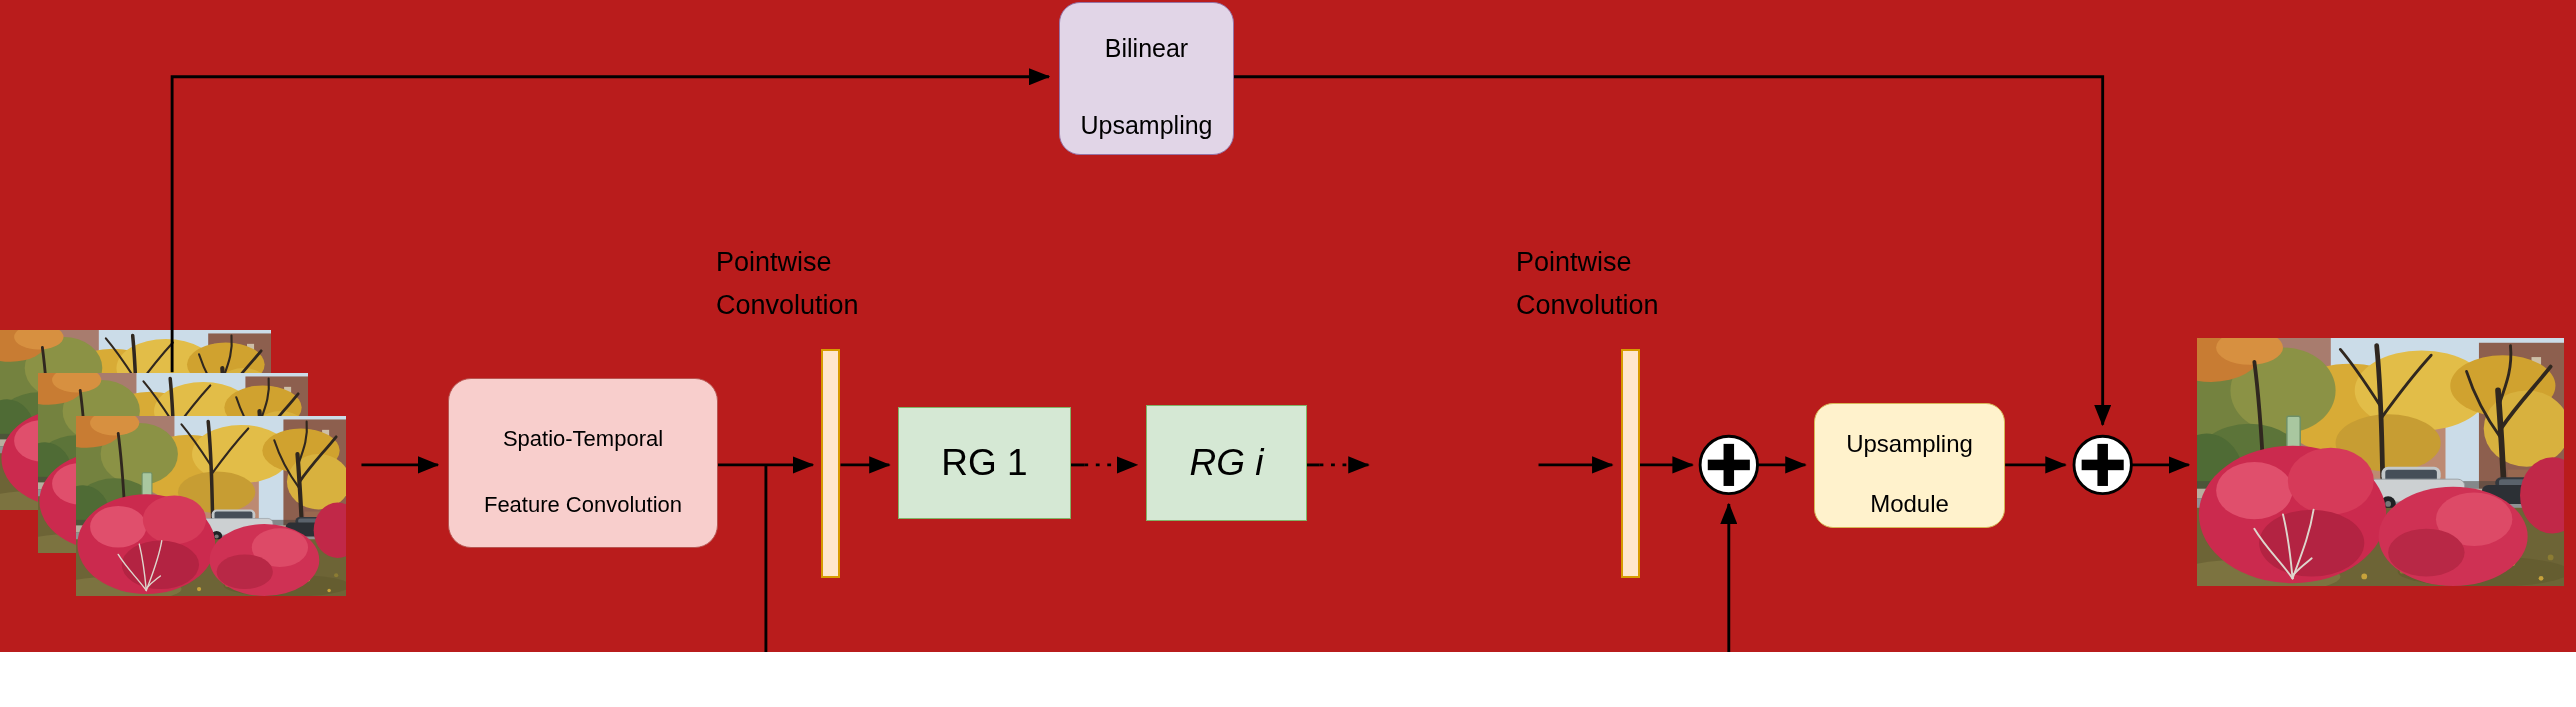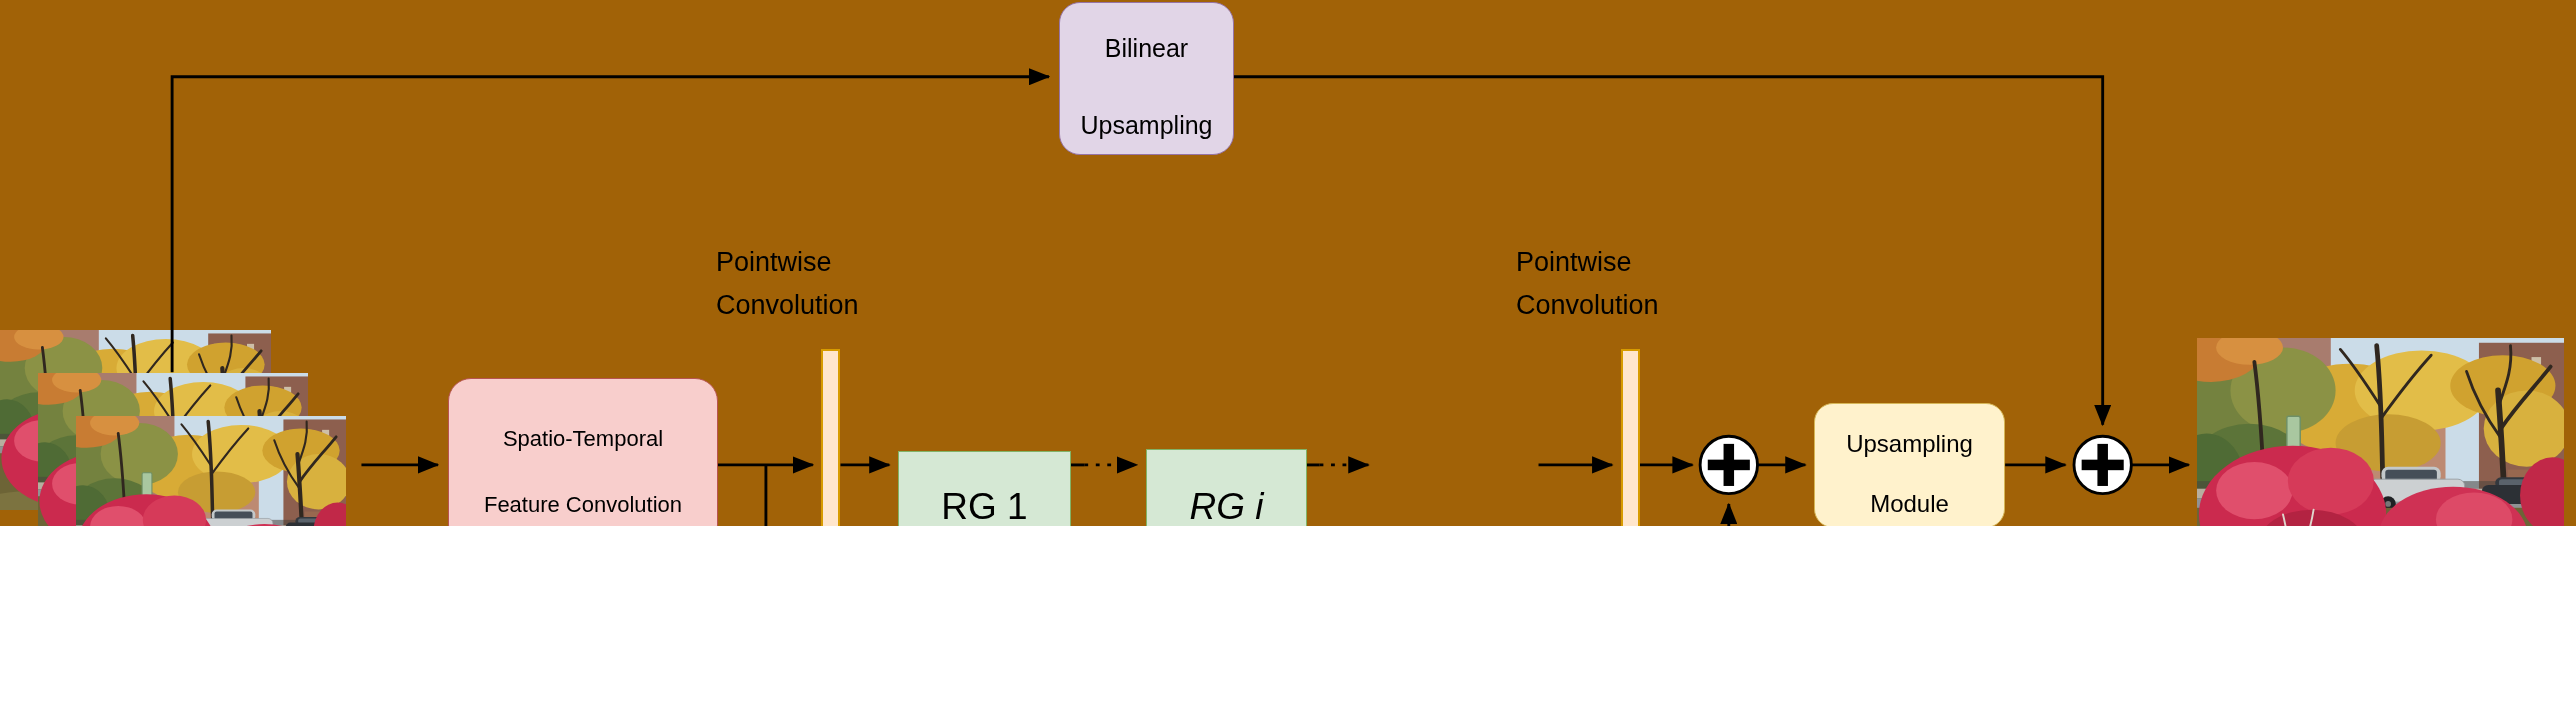--- a/index.html
+++ b/index.html
@@ -1,16 +1,16 @@
 <!DOCTYPE html>
 <html style="--stfe-fill: #f8cecc; --stfe-border: #b85450; --rg-fill: #d5e8d4; --rg-border: #82b366; --pointwise-fill: #ffe6cc; --pointwise-border: #d79b00; --upsample-fill: #fff2cc; --upsample-border: #d6b656; --bilinear-fill: #e1d5e7; --bilinear-border: #9673a6; --line: #000000;"><head>
 <meta charset="utf-8">
 <style>
   html,body{margin:0;padding:0;background:#ffffff;}
-  .stage{position:relative;width:2576px;height:526px;background:#a16207;overflow:hidden;
+  .stage{position:relative;width:2576px;height:652px;background:#b91c1c;overflow:hidden;
          font-family:"Liberation Sans","DejaVu Sans",sans-serif;color:#000;}
 
   
   .connectors{position:absolute;left:0;top:0;z-index:2;}
 
   
   .photo{position:absolute;}
   .photo svg{display:block;width:100%;height:100%;}
   .photo-back  {left:0;   top:330px;width:271px;height:180px;z-index:1;}
   .photo-mid   {left:38px; top:373px;width:270px;height:180px;z-index:3;}
@@ -24,21 +24,21 @@
   .bilinear{left:1059px;top:1.9px;width:175px;height:153px;border-radius:21px;
             background:var(--bilinear-fill,#e1d5e7);border:1.9px solid var(--bilinear-border,#9673a6);
             gap:48px;padding-top:17px;}
   .stfe{left:448px;top:378px;width:270px;height:170px;border-radius:23px;font-size:22px;
         background:var(--stfe-fill,#f8cecc);border:1.9px solid var(--stfe-border,#b85450);
         gap:40px;padding-top:17px;}
   .ups{left:1814px;top:403px;width:191px;height:125px;border-radius:19px;font-size:24px;
        background:var(--upsample-fill,#fff2cc);border:1.9px solid var(--upsample-border,#d6b656);
        gap:32.5px;padding-top:17px;}
   .rg{background:var(--rg-fill,#d5e8d4);border:1.9px solid var(--rg-border,#82b366);
-      font-size:37px;gap:0;border-radius:0;margin-top:44px;}
+      font-size:37px;gap:0;border-radius:0;}
   .rg1{left:898px; top:407px;width:173px;height:112px;}
   .rgi{left:1146px;top:405px;width:161px;height:116px;font-style:italic;}
   .rgg{left:1377px;top:405px;width:162px;height:116px;}
 
   
   .bar{position:absolute;top:349px;width:19px;height:229px;box-sizing:border-box;z-index:5;
        background:var(--pointwise-fill,#ffe6cc);border:2.9px solid var(--pointwise-border,#d79b00);}
   .bar1{left:821px;} .bar2{left:1621px;}
 
   

